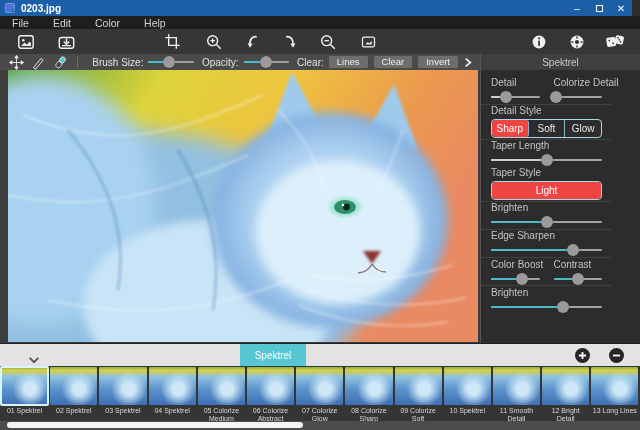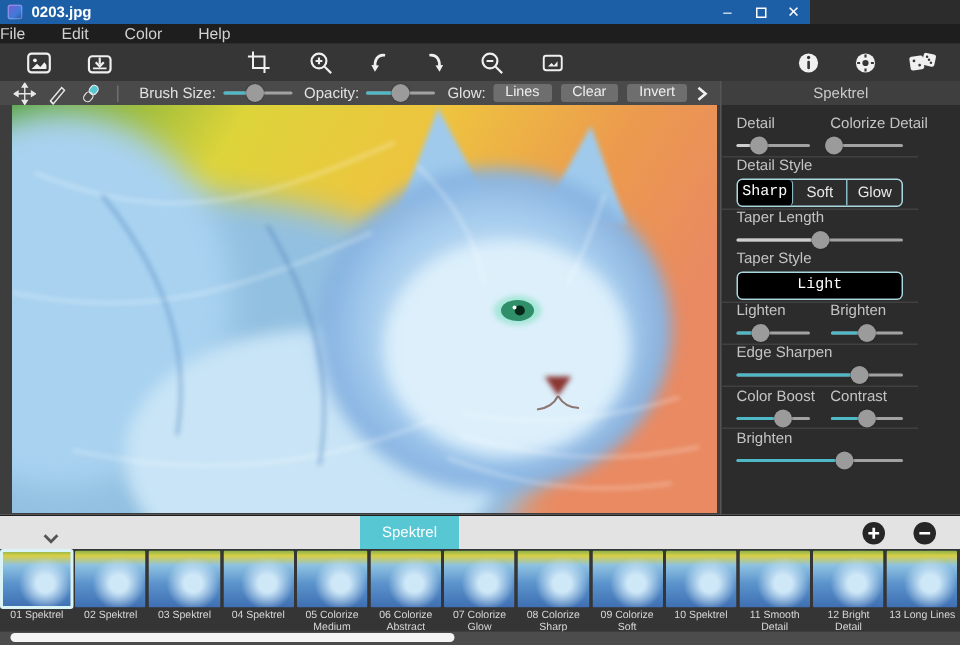--- a/index.html
+++ b/index.html
@@ -1,28 +1,28 @@
 <!DOCTYPE html>
 <html><head>
 <meta charset="utf-8">
 <style>
   html,body{margin:0;padding:0;background:#222;}
   *{box-sizing:border-box;font-family:"Liberation Sans",sans-serif;-webkit-font-smoothing:antialiased;}
   #app{position:relative;width:640px;height:430px;background:#2c2c2c;overflow:hidden;}
 
   
-  .titlebar{position:absolute;top:0;left:0;width:540px;height:16px;background:#1d5fa6;display:flex;align-items:center;color:#fff;}
+  .titlebar{position:absolute;top:0;left:0;width:632px;height:16px;background:#1d5fa6;display:flex;align-items:center;color:#fff;}
   .app-icon{width:10px;height:10px;margin-left:5px;border-radius:2px;background:linear-gradient(135deg,#7b5bd6,#3f7bd8 60%,#2a4fa0);box-shadow:0 0 0 1px rgba(255,255,255,.25) inset;}
   .title-text{font-size:10px;font-weight:bold;margin-left:6px;}
   .win-controls{margin-left:auto;display:flex;align-items:center;height:100%;}
   .win-btn{width:22px;height:100%;display:flex;align-items:center;justify-content:center;color:#fff;font-size:10px;cursor:default;}
   .max-box{width:7px;height:7px;border:1px solid #fff;}
 
   
-  .menubar{position:absolute;top:16px;left:0;width:640px;height:13px;background:#1e1e1e;display:flex;align-items:center;gap:24px;}
+  .menubar{position:absolute;top:16px;left:0;width:640px;height:13px;background:#1e1e1e;display:flex;align-items:center;padding-left:12px;gap:24px;}
   .menu-item{color:#d2d2d2;font-size:10.5px;}
 
   
   .toolbar{position:absolute;top:29px;left:0;width:640px;height:25px;background:#363636;display:flex;align-items:center;}
   .tb-icon{width:22px;height:20px;display:flex;align-items:center;justify-content:center;}
   .tb-icon svg{display:block;}
   .sp{flex:1;}
 
   
   .optbar{position:absolute;top:54px;left:0;width:480px;height:16px;background:#4a4a4a;display:flex;align-items:center;padding-left:6px;}
@@ -48,21 +48,21 @@
   
   .panel-header{position:absolute;top:54px;left:480px;width:160px;height:16px;background:#3f3f3f;border-left:1px solid #565656;display:flex;align-items:center;justify-content:center;color:#c9c9c9;font-size:10px;}
   .panel{position:absolute;top:70px;left:480px;width:132px;height:273px;background:#2c2c2c;border-left:1px solid #565656;padding:7px 10px 16px;display:flex;flex-direction:column;justify-content:space-between;}
   .p-label{color:#c4c4c4;font-size:10px;margin-bottom:3px;white-space:nowrap;}
   .row2{display:flex;gap:14px;}
   .row2 .col{flex:1;min-width:0;}
   .divider{height:1px;background:#404040;margin:0 -10px;}
   .seg{display:flex;border:1px solid #aad8e0;border-radius:4px;height:19px;overflow:hidden;}
   .seg-opt{flex:1;display:flex;align-items:center;justify-content:center;color:#e8e8e8;font-size:10px;border-right:1px solid #88b9c2;}
   .seg-opt:last-child{border-right:none;}
-  .seg-opt.active{background:#000000;color:#fff;border-radius:3px;font-family:Liberation Mono, monospace;}
+  .seg-opt.active{background:#ef4444;color:#fff;border-radius:3px;}
 
   
   .strip-header{position:absolute;top:343px;left:0;width:640px;height:23px;background:#e3e3e3;border-top:1px solid #1f1f1f;}
   .chev-down{position:absolute;left:28px;top:6px;}
   .preset-tab{position:absolute;left:240px;top:0;width:66px;height:23px;background:#57c7d4;color:#fff;font-size:10px;display:flex;align-items:center;justify-content:center;}
   .round-btn{position:absolute;top:4px;width:15px;height:15px;border-radius:50%;background:#262626;display:flex;align-items:center;justify-content:center;}
   .round-btn.add{left:575px;}
   .round-btn.remove{left:609px;}
 
   
@@ -221,21 +221,21 @@
         <div class="track"></div>
         <div class="fill"></div>
         <div class="thumb"></div>
       </div>
     <span class="opt-label">Opacity:</span>
     <div class="slider" style="--pos: 50%;">
         <div class="track"></div>
         <div class="fill"></div>
         <div class="thumb"></div>
       </div>
-    <span class="opt-label">Glow:</span>
+    <span class="opt-label">Clear:</span>
     <button class="mask-btn">Lines</button>
     <button class="mask-btn">Clear</button>
     <button class="mask-btn">Invert</button>
     <div class="chev-right">
       <svg width="8" height="11" viewBox="0 0 10 14" fill="none" stroke="#f0f0f0" stroke-width="2.2">
           <path d="M2 2 l6 5 -6 5"></path>
         </svg>
     </div>
   </div>
 
@@ -337,28 +337,20 @@
     </div>
     <div>
       <div class="p-label">Taper Style</div>
       <div class="seg">
         <div class="seg-opt active">Light</div>
       </div>
     </div>
     <div class="divider"></div>
     <div class="row2">
       <div class="col">
-        <div class="p-label">Lighten</div>
-        <div class="slider" style="--pos: 32%;">
-            <div class="track"></div>
-            <div class="fill"></div>
-            <div class="thumb"></div>
-          </div>
-      </div>
-      <div class="col">
         <div class="p-label">Brighten</div>
         <div class="slider" style="--pos: 50%;">
             <div class="track"></div>
             <div class="fill"></div>
             <div class="thumb"></div>
           </div>
       </div>
     </div>
     <div class="divider"></div>
     <div>

